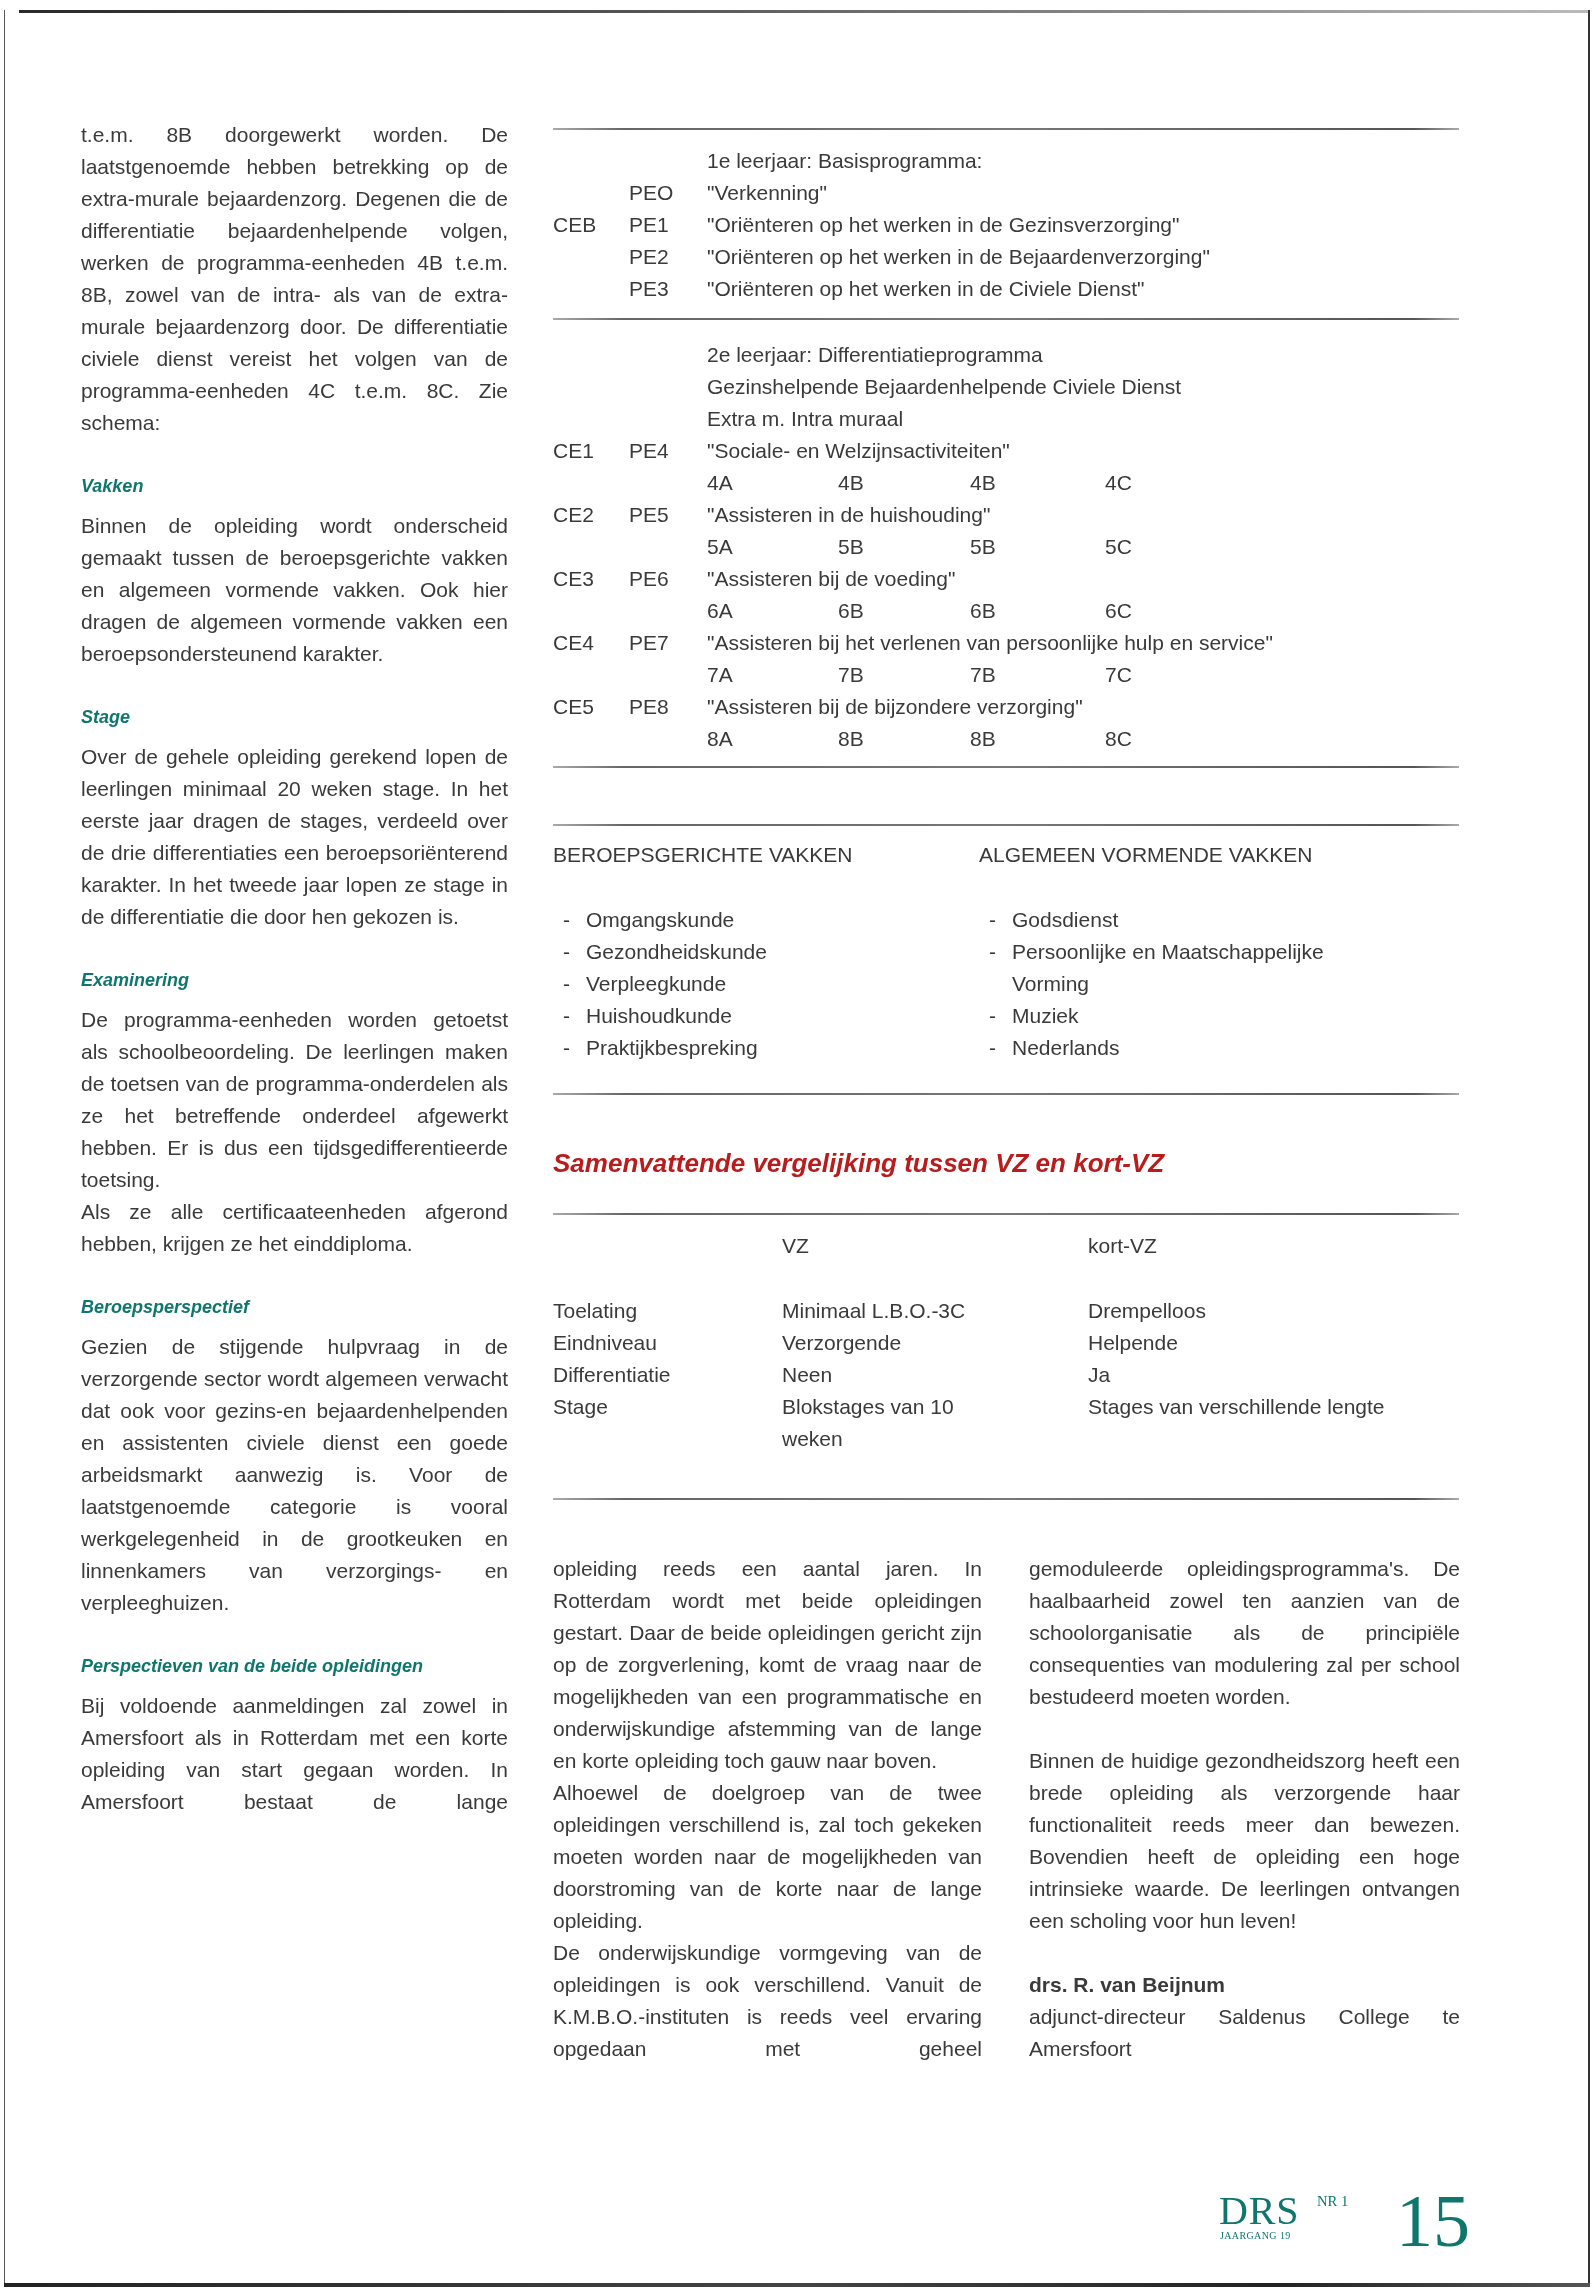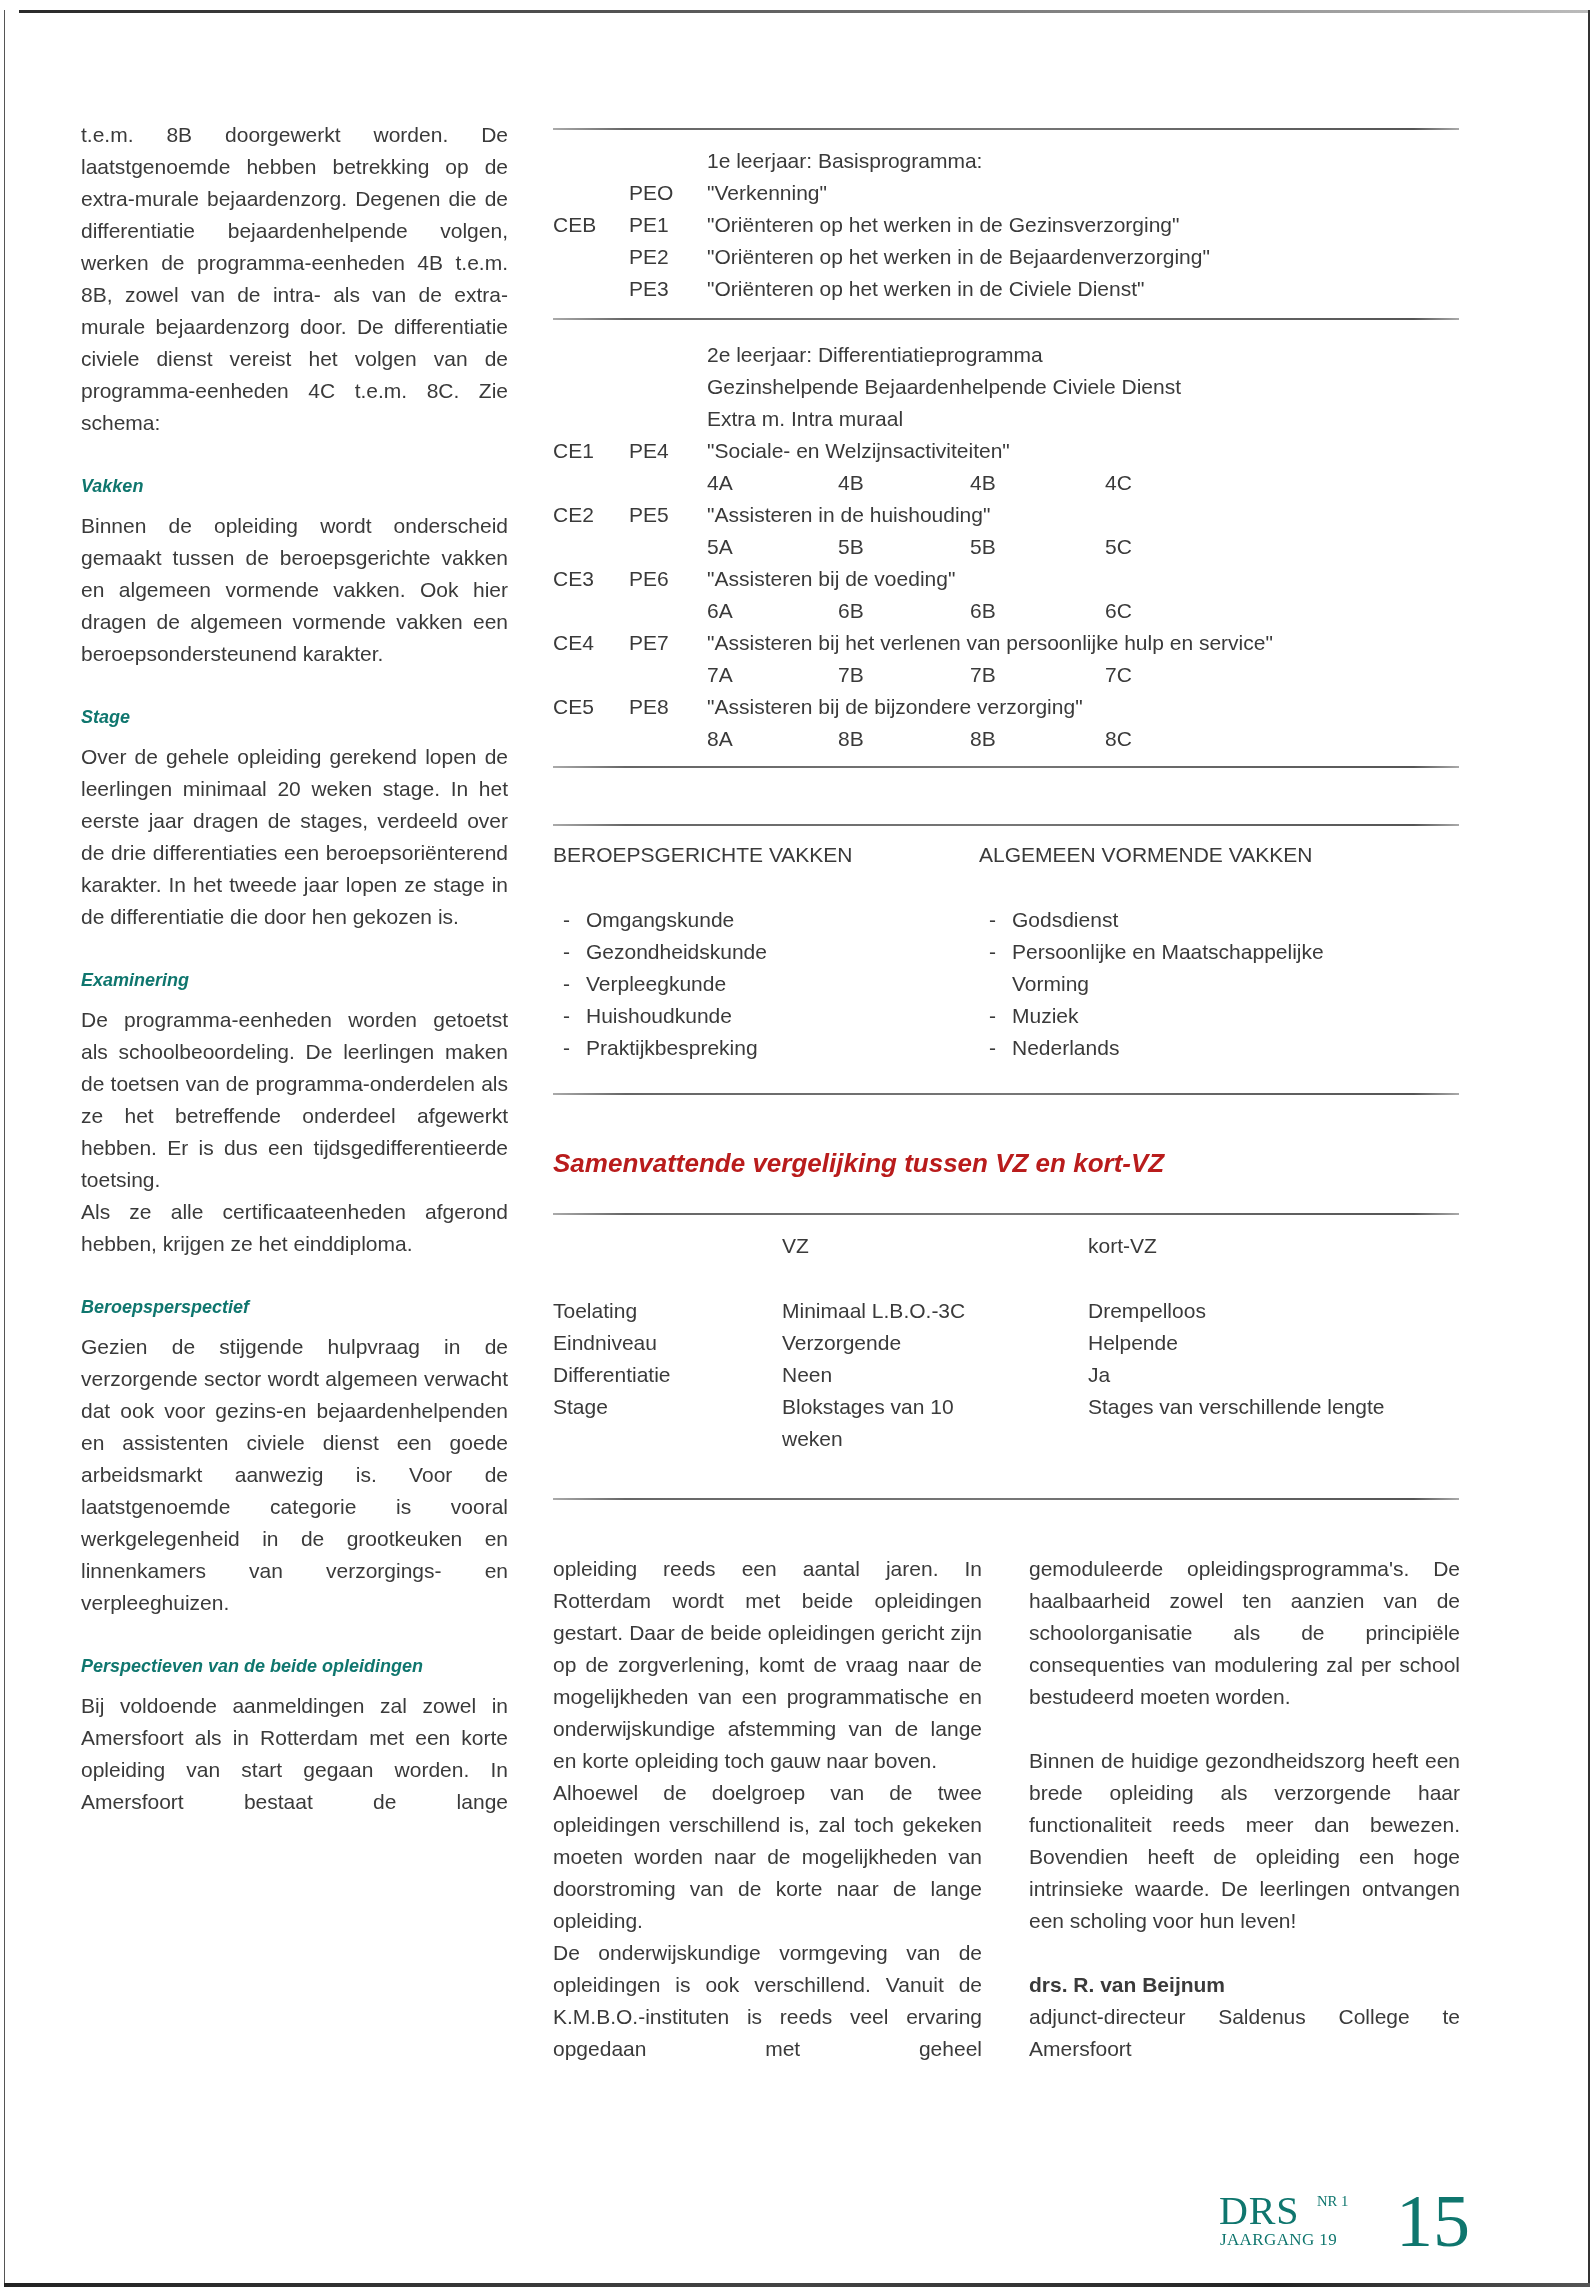--- a/index.html
+++ b/index.html
@@ -44,21 +44,21 @@
     .comp .b { position: absolute; left: 229px; width: 224px; }
     .comp .c { position: absolute; left: 535px; width: 362px; }
 
     .col-mid { left: 553px; top: 1553px; width: 429px; }
     .col-right { left: 1029px; top: 1553px; width: 431px; }
     .sig-name { font-weight: bold; }
 
     .footer { position: absolute; left: 1219px; top: 2183px; width: 259px; height: 78px; font-family: "Liberation Serif", serif; color: #0f766e; text-align: right; }
     .f-drs { position: absolute; left: 0; top: 3.5px; font-size: 40px; letter-spacing: 0.9px; }
     .f-nr { position: absolute; left: 98px; top: 10.4px; font-size: 14.7px; }
-    .f-jaar { position: absolute; left: 0.9px; top: 47px; font-size: 17px; letter-spacing: 0.4px; }
+    .f-jaar { position: absolute; left: 0.9px; top: 47px; font-size: 10px; letter-spacing: 0.4px; }
     .f-page { position: absolute; left: 177px; top: -5.2px; font-size: 74px; line-height: 86px; }
   </style>
 </head>
 <body>
 
 <div class="frame-top"></div>
 <div class="frame-left"></div>
 <div class="frame-right"></div>
 <div class="frame-bottom"></div>
 

